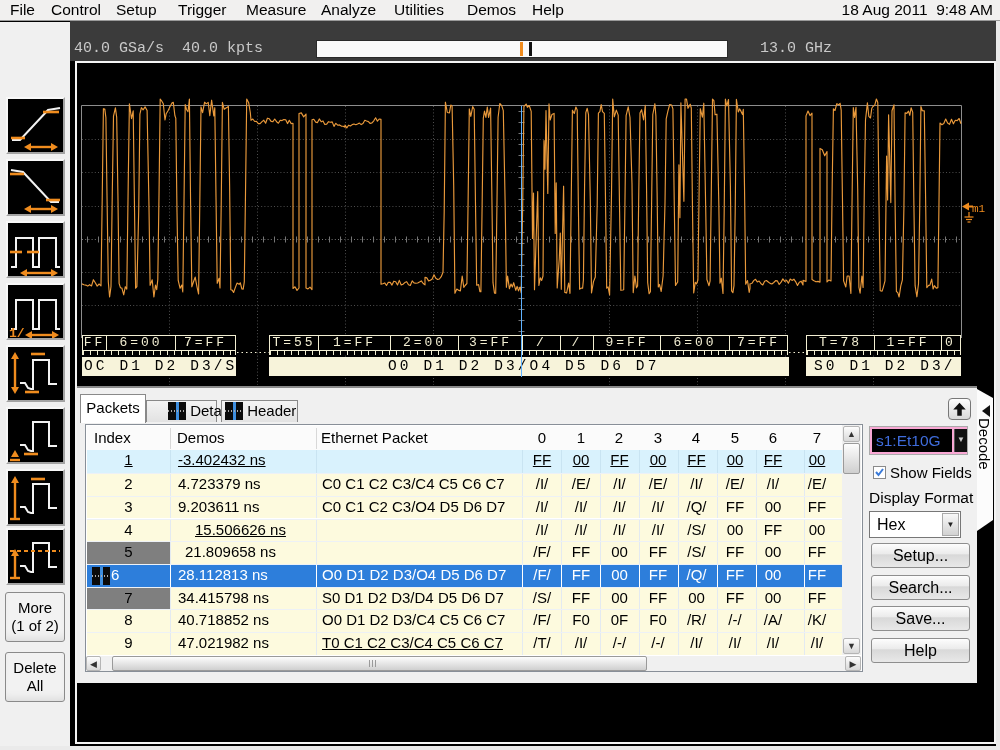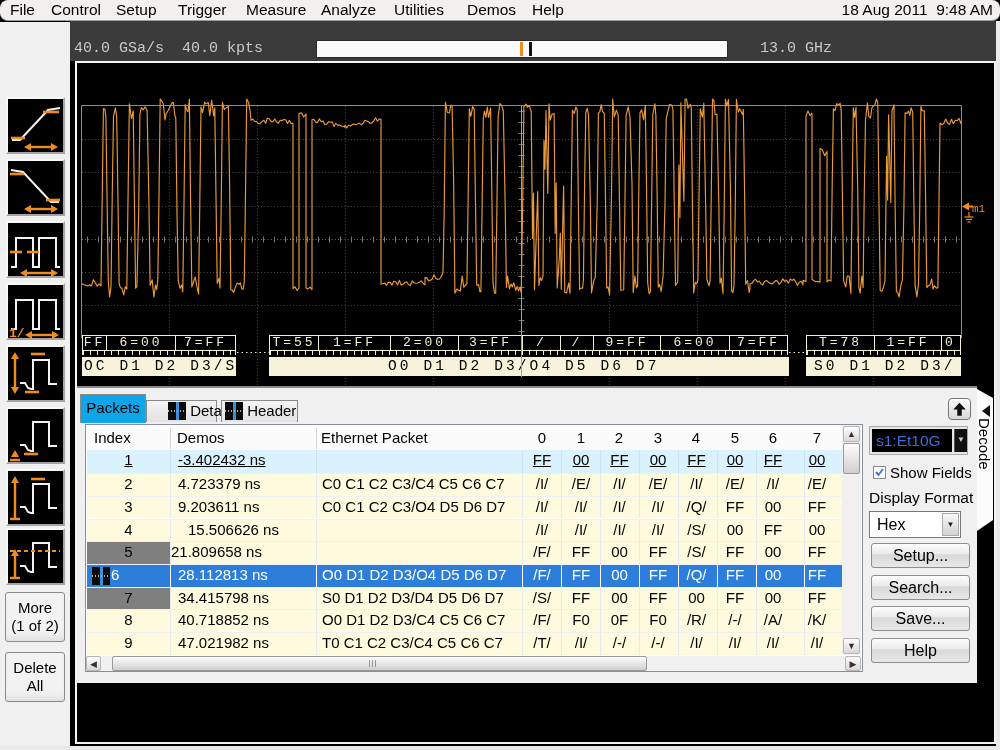--- a/index.html
+++ b/index.html
@@ -1,21 +1,21 @@
 <!DOCTYPE html>
 <html><head>
 <meta charset="utf-8">
 <style>
 * { margin:0; padding:0; box-sizing:border-box; }
 html,body { width:1000px; height:750px; overflow:hidden; background:#000; }
 body { font-family:"Liberation Sans", sans-serif; position:relative; }
 .abs { position:absolute; }
 
 
-#menubar { position:absolute; left:0; top:0; width:1000px; height:21px; background:#f1f0ef; border-bottom:1px solid #9a9a9a;border-radius:8px; }
+#menubar { position:absolute; left:0; top:0; width:1000px; height:21px; background:#f1f0ef; border-bottom:1px solid #9a9a9a; }
 #menubar span.mi { position:absolute; top:1px; font-size:15.5px; color:#000; }
 #menudate { position:absolute; top:1px; right:7px; font-size:15.5px; color:#000; }
 
 
 #sidebar { position:absolute; left:0; top:22px; width:70px; height:724px; background:#f0f0f0; }
 .icobtn { position:absolute; left:6px; width:59px; height:57px; background:#000; border:2px outset #f8f8f8; }
 .txtbtn { position:absolute; left:5px; width:60px; background:#f2f2f2; border:1px solid #8a8a8a; border-radius:3px; color:#000; font-size:15px; text-align:center; line-height:18px; padding-top:6px; box-shadow:inset 0 -8px 10px -6px #d8d8d8; }
 
 
 #status { position:absolute; left:70px; top:21px; width:926px; height:40px; background:#3b3b3b; color:#c9c9c9; }
@@ -237,21 +237,21 @@
 <div class="busB" style="left:82px;top:357px;width:154px;padding-left:2px">OC D1 D2 D3/S</div>
 <div class="busB" style="left:269px;top:357px;width:520px;padding-left:119px">O0 D1 D2 D3/O4 D5 D6 D7</div>
 <div class="busB" style="left:806px;top:357px;width:155px;padding-left:8px">S0 D1 D2 D3/</div>
 
 <div class="abs" style="left:521px;top:106px;width:1px;height:271px;background:#5fb2ff;z-index:6"></div>
 
 <div id="lower"></div>
 
 <div class="tab" style="left:146px;top:400px;width:71px;height:22px;line-height:20px;padding-left:21px;white-space:nowrap"><span class="tabicon"></span> Details</div>
 <div class="tab" style="left:221px;top:400px;width:77px;height:22px;line-height:20px;padding-left:3px;white-space:nowrap"><span class="tabicon"></span> Header</div>
-<div class="tab" style="left:80px;top:394px;width:66px;height:29px;line-height:26px;background:#0ea5e9;text-align:center;z-index:2">Packets</div>
+<div class="tab" style="left:80px;top:394px;width:66px;height:29px;line-height:26px;background:#ffffff;text-align:center;z-index:2">Packets</div>
 
 <div id="tablewrap">
   <div id="thead">
     <span style="left:7px">Index</span>
     <span style="left:90px">Demos</span>
     <span style="left:234px">Ethernet Packet</span>
     <span style="left:449px;width:12px;text-align:center">0</span>
     <span style="left:488px;width:12px;text-align:center">1</span>
     <span style="left:526px;width:12px;text-align:center">2</span>
     <span style="left:565px;width:12px;text-align:center">3</span>
@@ -295,34 +295,34 @@
       <span style="left:475.0px;width:38px;text-align:center;">/I/</span>
       <span style="left:513.5px;width:38px;text-align:center;">/I/</span>
       <span style="left:552.0px;width:38px;text-align:center;">/I/</span>
       <span style="left:590.5px;width:38px;text-align:center;">/Q/</span>
       <span style="left:629.0px;width:38px;text-align:center;">FF</span>
       <span style="left:667.0px;width:38px;text-align:center;">00</span>
       <span style="left:711.0px;width:38px;text-align:center;">FF</span>
     </div>
 <div class="row" style="top:93.5px;background-color:#fdfade;color:#000;background-image:linear-gradient(#e3eaf1,#e3eaf1),linear-gradient(#e3eaf1,#e3eaf1),linear-gradient(#e3eaf1,#e3eaf1),linear-gradient(#e3eaf1,#e3eaf1),linear-gradient(#e3eaf1,#e3eaf1),linear-gradient(#e3eaf1,#e3eaf1),linear-gradient(#e3eaf1,#e3eaf1),linear-gradient(#e3eaf1,#e3eaf1),linear-gradient(#e3eaf1,#e3eaf1),linear-gradient(#e3eaf1,#e3eaf1);background-repeat:no-repeat;background-size:1px 100%;background-position:83px 0,229px 0,435px 0,474px 0,513px 0,552px 0,591px 0,630px 0,669px 0,717px 0;border-top:1px solid #edf1f6;">
       <span style="left:0;width:83px;text-align:center;color:#000">4</span>
-      <span style="left:101px;">15.506626 ns</span>
+      <span style="left:108px;text-decoration:underline;">15.506626 ns</span>
       <span style="left:436.0px;width:38px;text-align:center;">/I/</span>
       <span style="left:475.0px;width:38px;text-align:center;">/I/</span>
       <span style="left:513.5px;width:38px;text-align:center;">/I/</span>
       <span style="left:552.0px;width:38px;text-align:center;">/I/</span>
       <span style="left:590.5px;width:38px;text-align:center;">/S/</span>
       <span style="left:629.0px;width:38px;text-align:center;">00</span>
       <span style="left:667.0px;width:38px;text-align:center;">FF</span>
       <span style="left:711.0px;width:38px;text-align:center;">00</span>
     </div>
 <div class="row" style="top:116.2px;background-color:#fdfade;color:#000;background-image:linear-gradient(#e3eaf1,#e3eaf1),linear-gradient(#e3eaf1,#e3eaf1),linear-gradient(#e3eaf1,#e3eaf1),linear-gradient(#e3eaf1,#e3eaf1),linear-gradient(#e3eaf1,#e3eaf1),linear-gradient(#e3eaf1,#e3eaf1),linear-gradient(#e3eaf1,#e3eaf1),linear-gradient(#e3eaf1,#e3eaf1),linear-gradient(#e3eaf1,#e3eaf1),linear-gradient(#e3eaf1,#e3eaf1);background-repeat:no-repeat;background-size:1px 100%;background-position:83px 0,229px 0,435px 0,474px 0,513px 0,552px 0,591px 0,630px 0,669px 0,717px 0;border-top:1px solid #edf1f6;">
       <div style="position:absolute;left:0;top:0;width:83px;height:100%;background:#7f7f7f"></div>
       <span style="left:0;width:83px;text-align:center;color:#000">5</span>
-      <span style="left:84px;">21.809658 ns</span>
+      <span style="left:98px;">21.809658 ns</span>
       <span style="left:436.0px;width:38px;text-align:center;">/F/</span>
       <span style="left:475.0px;width:38px;text-align:center;">FF</span>
       <span style="left:513.5px;width:38px;text-align:center;">00</span>
       <span style="left:552.0px;width:38px;text-align:center;">FF</span>
       <span style="left:590.5px;width:38px;text-align:center;">/S/</span>
       <span style="left:629.0px;width:38px;text-align:center;">FF</span>
       <span style="left:667.0px;width:38px;text-align:center;">00</span>
       <span style="left:711.0px;width:38px;text-align:center;">FF</span>
     </div>
 <div class="row" style="top:138.9px;background-color:#2d7edb;color:#fff;background-image:linear-gradient(#fff,#fff),linear-gradient(#fff,#fff),linear-gradient(#fff,#fff),linear-gradient(#fff,#fff),linear-gradient(#fff,#fff),linear-gradient(#fff,#fff),linear-gradient(#fff,#fff),linear-gradient(#fff,#fff),linear-gradient(#fff,#fff),linear-gradient(#fff,#fff);background-repeat:no-repeat;background-size:1px 100%;background-position:83px 0,229px 0,435px 0,474px 0,513px 0,552px 0,591px 0,630px 0,669px 0,717px 0;border-top:1px solid #edf1f6;">
@@ -362,21 +362,21 @@
       <span style="left:513.5px;width:38px;text-align:center;">0F</span>
       <span style="left:552.0px;width:38px;text-align:center;">F0</span>
       <span style="left:590.5px;width:38px;text-align:center;">/R/</span>
       <span style="left:629.0px;width:38px;text-align:center;">/-/</span>
       <span style="left:667.0px;width:38px;text-align:center;">/A/</span>
       <span style="left:711.0px;width:38px;text-align:center;">/K/</span>
     </div>
 <div class="row" style="top:207.0px;background-color:#fdfade;color:#000;background-image:linear-gradient(#e3eaf1,#e3eaf1),linear-gradient(#e3eaf1,#e3eaf1),linear-gradient(#e3eaf1,#e3eaf1),linear-gradient(#e3eaf1,#e3eaf1),linear-gradient(#e3eaf1,#e3eaf1),linear-gradient(#e3eaf1,#e3eaf1),linear-gradient(#e3eaf1,#e3eaf1),linear-gradient(#e3eaf1,#e3eaf1),linear-gradient(#e3eaf1,#e3eaf1),linear-gradient(#e3eaf1,#e3eaf1);background-repeat:no-repeat;background-size:1px 100%;background-position:83px 0,229px 0,435px 0,474px 0,513px 0,552px 0,591px 0,630px 0,669px 0,717px 0;border-top:1px solid #edf1f6;">
       <span style="left:0;width:83px;text-align:center;color:#000">9</span>
       <span style="left:91px;">47.021982 ns</span>
-      <span style="left:235px;">T0 C1 C2 C3/C4 C5 C6 C7</span>
+      <span style="left:235px;text-decoration:underline;">T0 C1 C2 C3/C4 C5 C6 C7</span>
       <span style="left:436.0px;width:38px;text-align:center;">/T/</span>
       <span style="left:475.0px;width:38px;text-align:center;">/I/</span>
       <span style="left:513.5px;width:38px;text-align:center;">/-/</span>
       <span style="left:552.0px;width:38px;text-align:center;">/-/</span>
       <span style="left:590.5px;width:38px;text-align:center;">/I/</span>
       <span style="left:629.0px;width:38px;text-align:center;">/I/</span>
       <span style="left:667.0px;width:38px;text-align:center;">/I/</span>
       <span style="left:711.0px;width:38px;text-align:center;">/I/</span>
     </div>
 </div>
@@ -392,21 +392,21 @@
   <div class="sbthumb" style="left:26px;top:0px;width:535px;height:15px"></div>
   <div style="position:absolute;left:283px;top:4px;width:9px;height:7px;background:repeating-linear-gradient(90deg,#9a9a9a 0 1px,transparent 1px 3px)"></div>
   <div class="sbbtn" style="left:759px;top:0px;width:16px;height:15px;font-size:9px;text-align:center;line-height:14px;color:#333">▶</div>
 </div>
 
 <div class="sbbtn" style="left:948px;top:398px;width:23px;height:22px;border-radius:4px;border-color:#777">
   <svg width="15" height="15" style="position:absolute;left:3px;top:3px" viewBox="0 0 12 12">
       <path d="M6 0.5 L11 6 L7.8 6 L7.8 11 L4.2 11 L4.2 6 L1 6 Z" fill="#111"></path>
     </svg>
 </div>
-<div class="abs" style="left:869px;top:426px;width:99px;height:29px;background:#e5e5e5;border:1px solid #aaa">
+<div class="abs" style="left:869px;top:426px;width:99px;height:29px;background:#f9a8d4;border:1px solid #aaa">
   <div class="abs" style="left:2px;top:2px;width:80px;height:23px;background:#000;color:#3f6cdb;font-size:15.5px;line-height:23px;padding-left:4px">s1:Et10G</div>
   <div class="abs" style="left:84px;top:2px;width:13px;height:23px;background:#111;border-left:1px solid #555;font-size:8px;color:#ccc;text-align:center;line-height:22px">▼</div>
 </div>
 <div class="abs" style="left:873px;top:466px;width:13px;height:13px;background:#fff;border:1px solid #8a8a8a;">
   <svg width="11" height="11" viewBox="0 0 11 11" style="position:absolute;left:0;top:0">
       <path d="M2 5 L4.5 8 L9 2" stroke="#3a7ad8" stroke-width="2" fill="none"></path>
     </svg>
 </div>
 <div class="abs" style="left:890px;top:464px;font-size:15px;color:#000">Show Fields</div>
 <div class="abs" style="left:869px;top:489px;font-size:15.5px;color:#000">Display Format</div>

